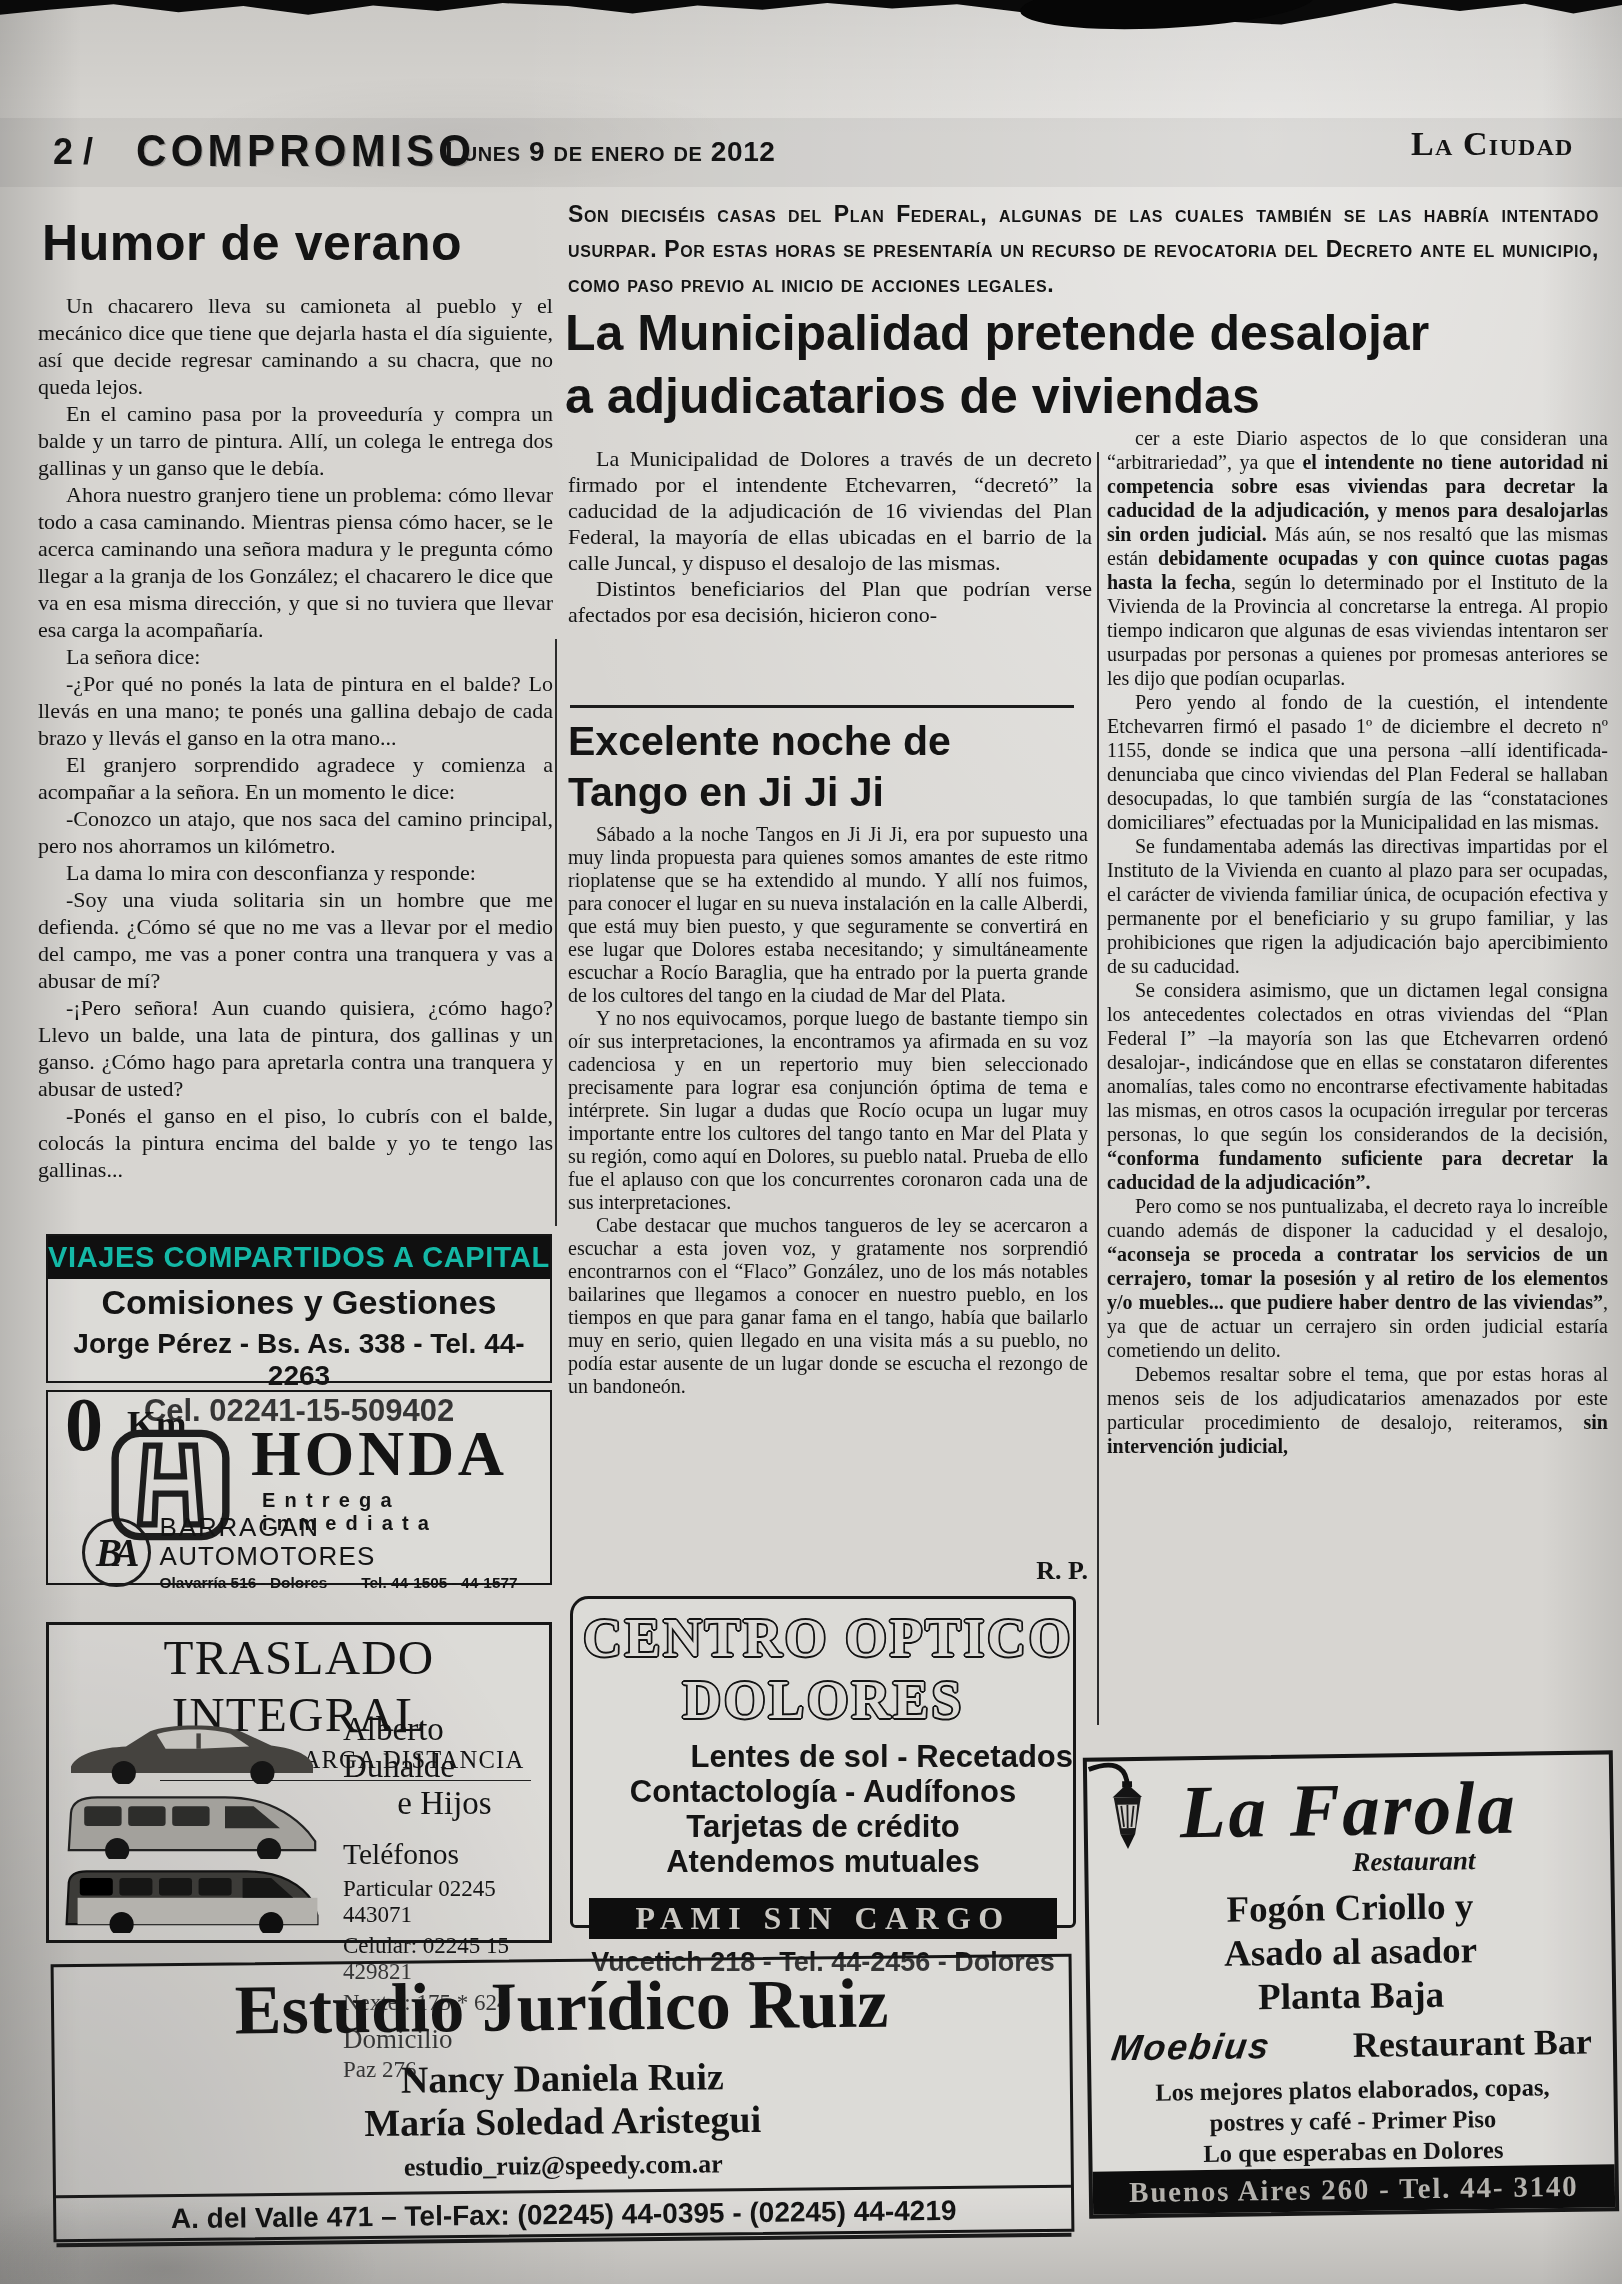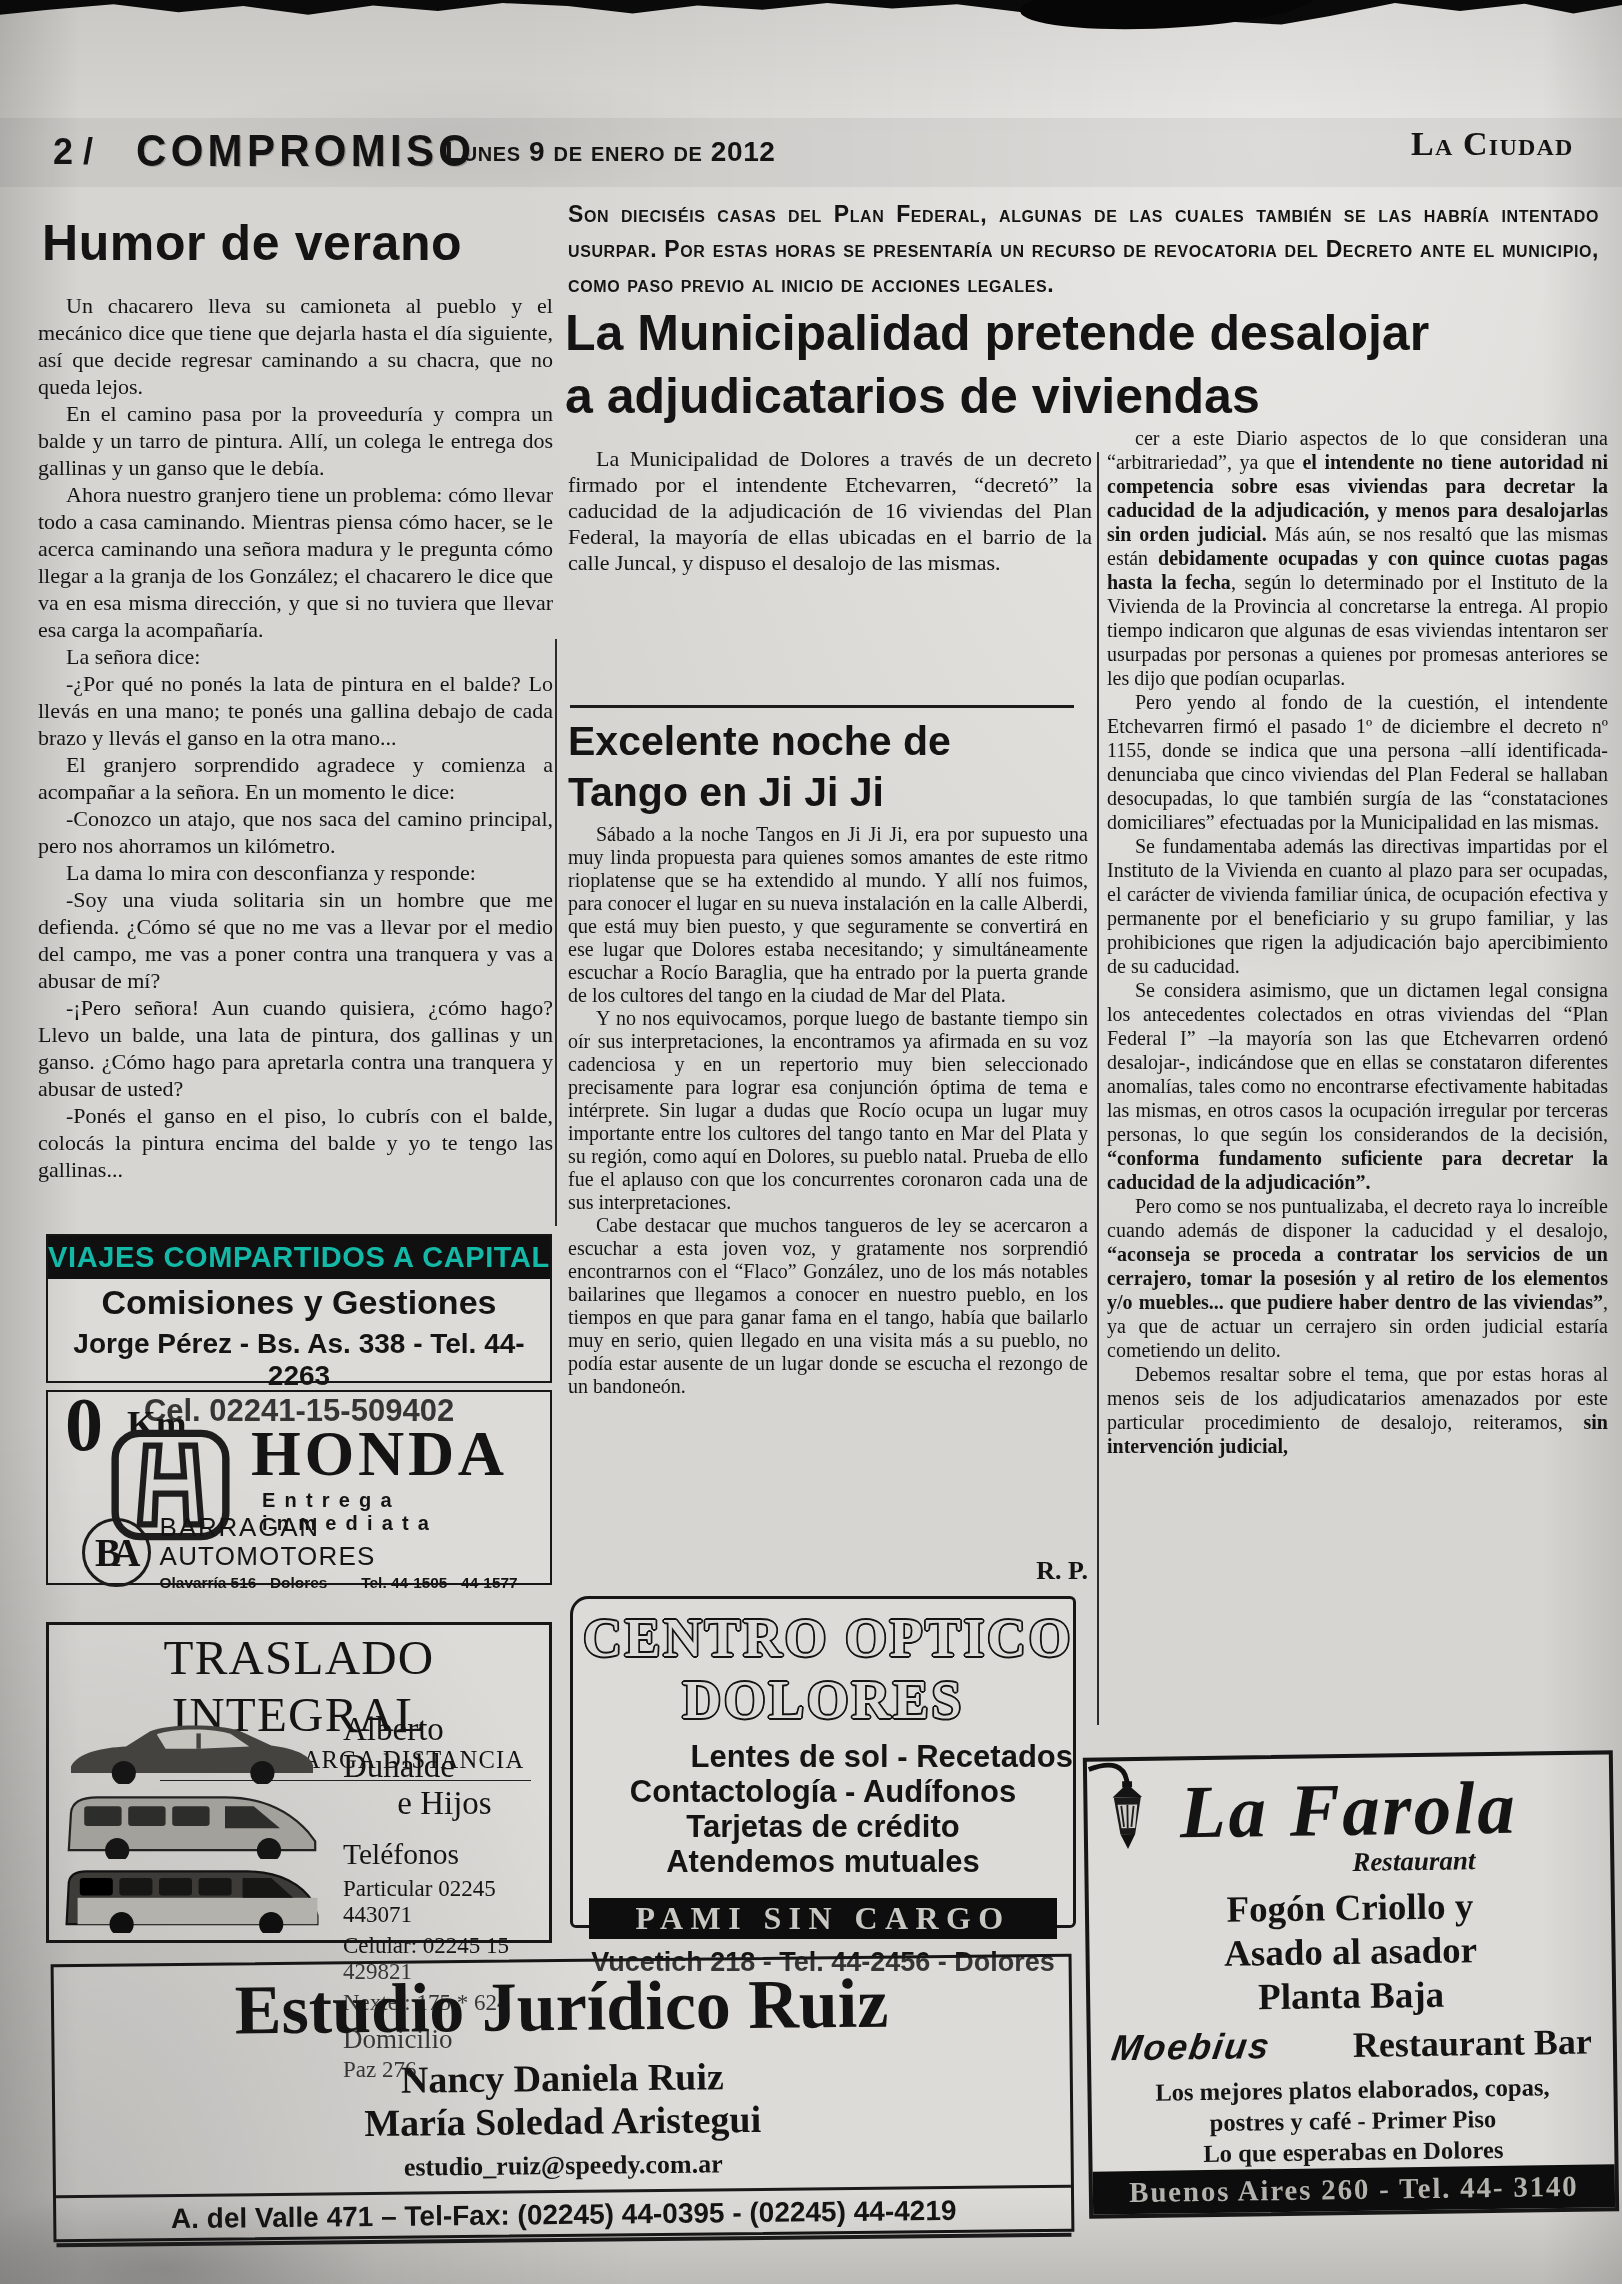--- a/index.html
+++ b/index.html
@@ -66,21 +66,21 @@
   .viajes-l3{font-family:"Liberation Sans",sans-serif;font-weight:bold;font-size:31px;margin-top:1.2px;}
 
   
   .ad-honda{left:46px;top:1390px;width:506px;height:195px;border-width:2.5px;}
   .honda-zero{position:absolute;left:17px;top:-11px;font-weight:900;font-size:76px;}
   .honda-km{position:absolute;left:79px;top:11px;font-weight:bold;font-size:37px;}
   .honda-logo{position:absolute;left:61px;top:36px;}
   .honda-brand{position:absolute;left:203px;top:24.6px;font-weight:900;font-size:64px;letter-spacing:3.7px;}
   .honda-tag{position:absolute;left:214px;top:97px;font-family:"Liberation Sans",sans-serif;font-weight:bold;font-size:20px;letter-spacing:9.2px;}
   .barragan{position:absolute;left:34px;top:120px;display:flex;align-items:center;}
-  .ba-circle{width:69px;height:69px;border:3.1px solid #1b1b1b;border-radius:50%;display:flex;align-items:center;justify-content:center;font-weight:bold;font-size:39px;letter-spacing:-8.6px;padding-right:6.1px;box-sizing:border-box;}
+  .ba-circle{width:69px;height:69px;border:3.1px solid #1b1b1b;border-radius:50%;display:flex;align-items:center;justify-content:center;font-style:italic;font-weight:bold;font-size:39px;letter-spacing:-8.6px;padding-right:6.1px;box-sizing:border-box;}
   .barragan-text{margin-left:8.6px;font-family:"Liberation Sans",sans-serif;}
   .barragan-l1{font-size:26px;letter-spacing:1.8px;}
   .barragan-l2{font-size:26px;letter-spacing:1.2px;margin-top:-2.5px;}
   .barragan-addr{font-size:15.4px;margin-top:2.5px;display:flex;gap:34px;font-weight:bold;}
 
   
   .ad-traslado{left:46px;top:1622px;width:506px;height:321px;border-width:3.1px;}
   .tras-title{text-align:center;font-size:49px;letter-spacing:1.2px;margin-top:3.7px;}
   .tras-sub{margin:3.7px 18.4px 0 111px;font-size:24.6px;letter-spacing:1.2px;border-bottom:1.8px solid #222;padding-bottom:6.1px;text-align:center;}
   .vehicles{position:absolute;left:11px;top:93px;width:277px;}
@@ -159,20 +159,21 @@
       <p>-Ponés el ganso en el piso, lo cubrís con el balde, colocás la pintura encima del balde y yo te tengo las gallinas...</p>
     </div>
 
   <p class="kicker">Son dieciséis casas del Plan Federal, algunas de las cuales también se las habría intentado usurpar. Por estas horas se presentaría un recurso de revocatoria del Decreto ante el municipio, como paso previo al inicio de acciones legales.</p>
   <div class="headline">
       <p>La Municipalidad pretende desalojar</p>
       <p>a adjudicatarios de viviendas</p>
     </div>
   <div class="m-col1 body-text">
       <p>La Municipalidad de Dolores a través de un decreto firmado por el intendente Etchevarren, “decretó” la caducidad de la adjudicación de 16 viviendas del Plan Federal, la mayoría de ellas ubicadas en el barrio de la calle Juncal, y dispuso el desalojo de las mismas.</p>
+      <p>Distintos beneficiarios del Plan que podrían verse afectados por esa decisión, hicieron cono-</p>
     </div>
   <div class="m-col2 body-text">
       <p><span>cer a este Diario aspectos de lo que consideran una “arbitrariedad”, ya que </span><b>el intendente no tiene autoridad ni competencia sobre esas viviendas para decretar la caducidad de la adjudicación, y menos para desalojarlas sin orden judicial.</b><span> Más aún,  se nos resaltó que las mismas están </span><b>debidamente ocupadas y con quince cuotas pagas hasta la fecha</b><span>, según lo determinado por el Instituto de la Vivienda de la Provincia al concretarse la entrega. Al propio tiempo indicaron que algunas de esas viviendas intentaron ser usurpadas por personas a quienes por promesas anteriores se les dijo que podían ocuparlas.</span></p>
       <p><span>Pero yendo al fondo de la cuestión, el intendente Etchevarren firmó el pasado 1º de diciembre el decreto nº 1155, donde se indica que una persona –allí identificada- denunciaba que cinco viviendas del Plan Federal se hallaban desocupadas, lo que también surgía de las “constataciones domiciliares” efectuadas por la Municipalidad en las mismas.</span></p>
       <p><span>Se fundamentaba además las directivas impartidas por el Instituto de la Vivienda en cuanto al plazo para ser ocupadas, el carácter de vivienda familiar única, de ocupación efectiva y permanente por el beneficiario y su grupo familiar, y las prohibiciones que rigen la adjudicación bajo apercibimiento de su caducidad.</span></p>
       <p><span>Se considera asimismo, que un dictamen legal consigna los antecedentes colectados en otras viviendas del “Plan Federal I” –la mayoría son las que Etchevarren ordenó desalojar-, indicándose que en ellas se constataron diferentes anomalías, tales como no encontrarse efectivamente habitadas las mismas, en otros casos la ocupación irregular por terceras personas, lo que según los considerandos de la decisión, </span><b>“conforma fundamento suficiente para decretar la caducidad de la adjudicación”.</b></p>
       <p><span>Pero como se nos puntualizaba, el decreto raya lo increíble cuando además de disponer la caducidad y el desalojo, </span><b>“aconseja se proceda a contratar los servicios de un cerrajero, tomar la posesión y al retiro de los elementos y/o muebles... que pudiere haber dentro de las viviendas”</b><span>, ya que de actuar un cerrajero sin orden judicial estaría cometiendo un delito.</span></p>
       <p><span>Debemos resaltar sobre el tema, que por estas horas al menos seis de los adjudicatarios amenazados por este particular procedimiento de desalojo, reiteramos, </span><b>sin intervención judicial,</b></p>
     </div>
   <div class="vrule vrule1"></div>

